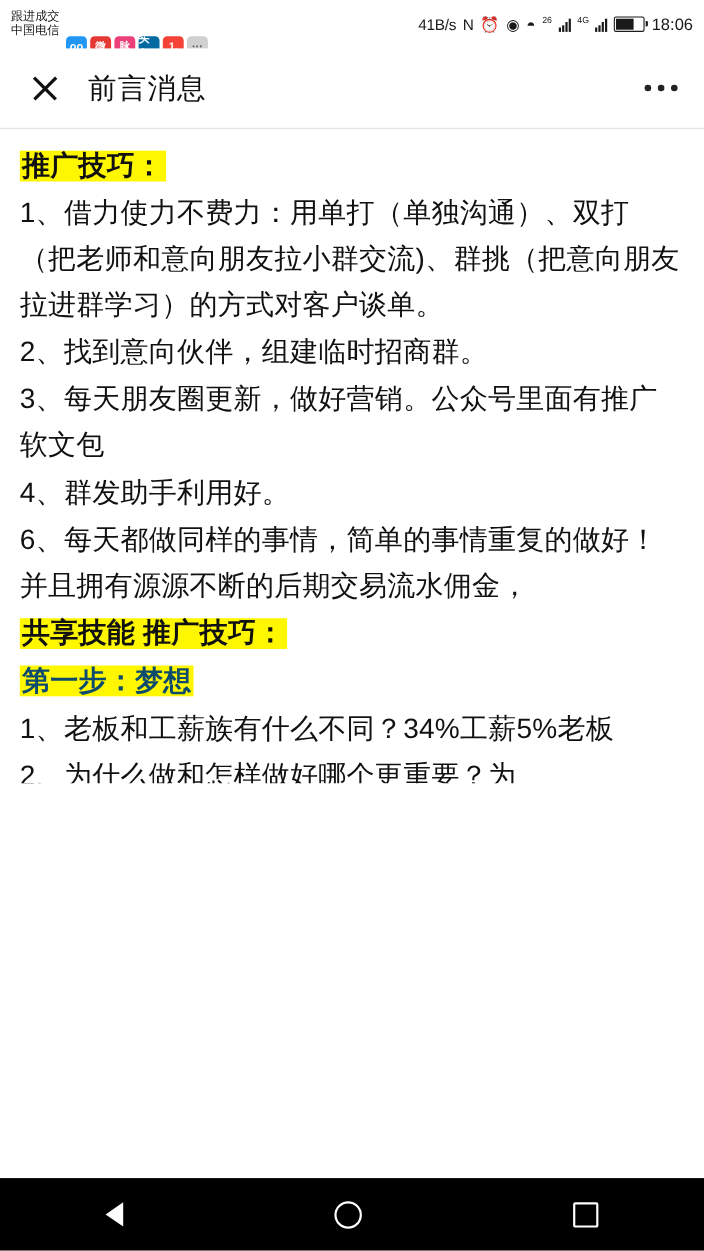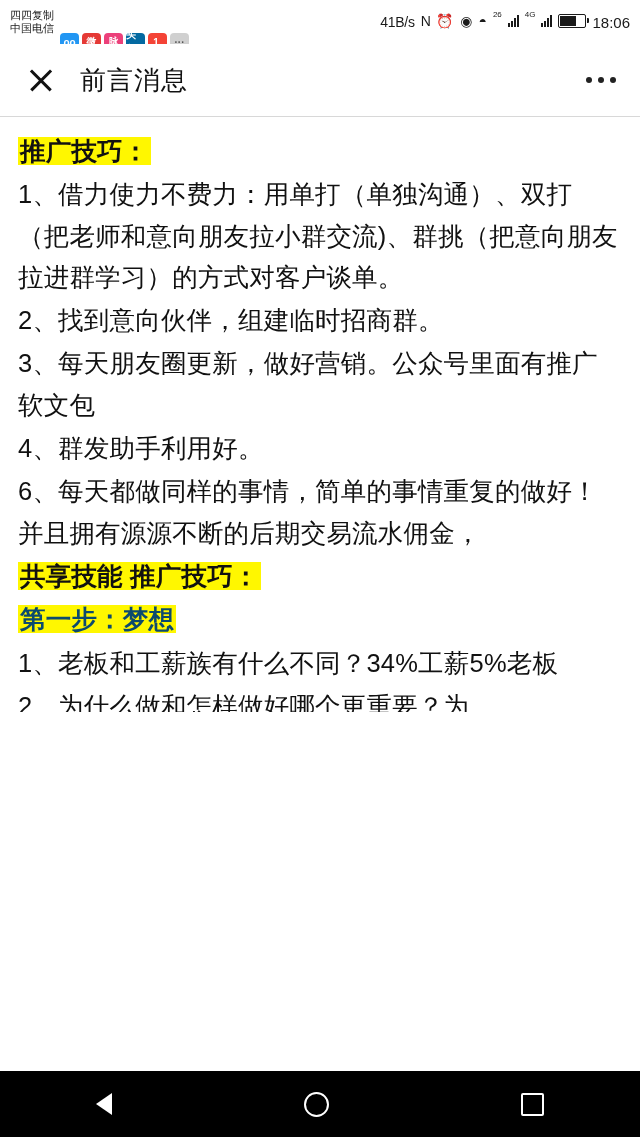--- a/index.html
+++ b/index.html
@@ -51,21 +51,21 @@
   }
   .sq.blue { background: #2196f3; }
   .sq.red  { background: #e53935; }
   .sq.pink { background: #ec407a; }
   .sq.orange { background: #0369a1; }
   .sq.redsoft { background: #f44336; }
   .sq.dots { background: #d0d0d0; color: #555; }
   .statusbar .right {
     margin-left: auto;
     display: flex;
-    align-items: flex-start;
+    align-items: center;
     gap: 6px;
     color: #1a1a1a;
     font-size: 13px;
   }
   .netspeed { font-size: 14px; letter-spacing: -0.3px; }
   .glyph { font-size: 14px; line-height: 1; }
   .sig {
     display: inline-flex;
     align-items: flex-end;
     gap: 1px;
@@ -229,21 +229,21 @@
     border: 2.5px solid #fff;
     border-radius: 2px;
     cursor: pointer;
   }
 </style>
 </head>
 <body>
 
 <div class="statusbar">
   <div class="carrier">
-    <div>四四复制</div>
+    <div>跟进成交</div>
     <div>中国电信</div>
   </div>
   <div class="status-icons-left">
     <span class="sq blue">oo</span>
     <span class="sq red">微</span>
     <span class="sq pink">脉</span>
     <span class="sq orange">头条</span>
     <span class="sq redsoft">1.</span>
     <span class="sq dots">···</span>
   </div>

